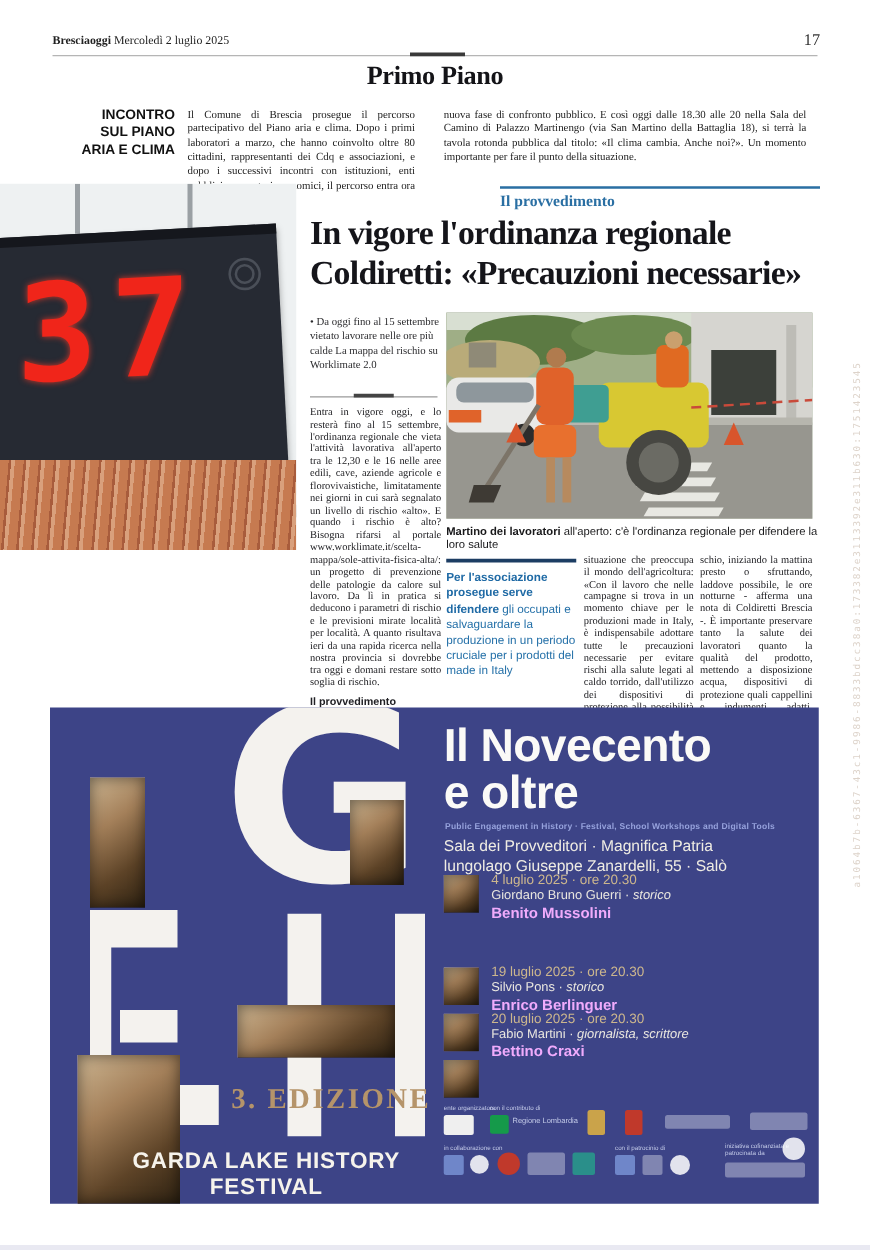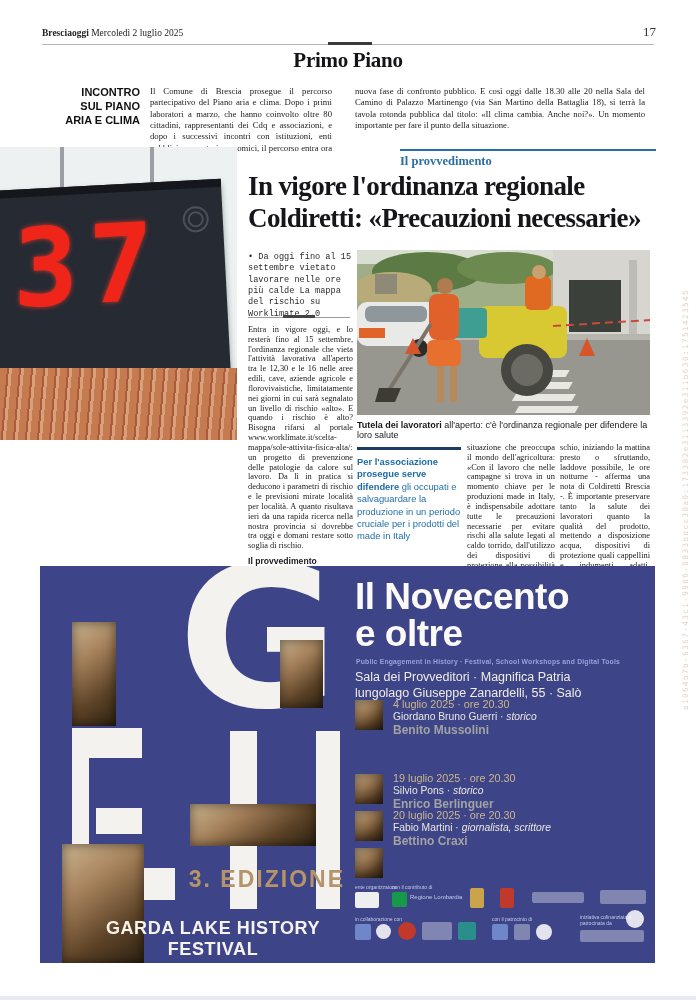--- a/index.html
+++ b/index.html
@@ -39,21 +39,21 @@
   .temp-roof{position:absolute;left:0;bottom:0;width:237px;height:72px;
              background:repeating-linear-gradient(95deg,#c67a50 0 7px,#a85c3c 7px 9px,#d9a07c 9px 12px);}
   .temp-scaffold{position:absolute;left:0;bottom:40px;width:237px;height:10px;background:#c3c7c9;
                  box-shadow:0 18px 0 #b8bcbe;transform:rotate(-2deg);}
 
   
   .kicker-wrap{left:400px;top:149px;width:256px;border-top:2.5px solid #2a6fa3;padding-top:3px;}
   .kicker{font-weight:700;font-size:12.5px;color:#2a6fa3;}
   .headline{left:248px;top:170px;width:410px;font-weight:700;font-size:27px;
             line-height:1.2;letter-spacing:-0.6px;color:#15151a;}
-  .summary{left:248px;top:252px;width:106px;font-family:Liberation Mono, monospace;
+  .summary{left:248px;top:252px;width:106px;font-family:Liberation Serif, serif;
            font-size:8.6px;line-height:1.32;color:#2b2b2e;}
   .sum-divider{left:248px;top:317px;width:102px;border-top:1px solid #9a9a9a;}
   .sum-tick{left:283px;top:315px;width:32px;height:3px;background:#444;}
   .bodytext{font-size:8.4px;line-height:1.17;text-align:justify;color:#202024;}
   .body-col1{left:248px;top:325px;width:105px;}
   .subhead{font-family:"Liberation Sans",sans-serif;font-weight:700;font-size:8.6px;
            margin:5px 0 1px 0;}
   .body-col2{left:467px;top:443px;width:88px;}
   .body-col3{left:560px;top:443px;width:90px;}
   .byline{font-weight:700;}
@@ -83,23 +83,23 @@
   .ad-sub{position:absolute;left:316px;top:92px;width:300px;font-weight:700;font-size:6.8px;
           color:#96a2dc;letter-spacing:0.2px;}
   .ad-venue{position:absolute;left:315px;top:104px;font-size:12.5px;line-height:1.25;
             color:#efece3;white-space:pre-line;}
   .event{position:absolute;left:315px;width:300px;height:34px;}
   .ev-thumb{position:absolute;left:0;top:2px;width:28px;height:30px;}
   .ev-text{position:absolute;left:38px;top:0;line-height:1.18;}
   .ev-date{font-size:10.8px;color:#ccb68d;}
   .ev-speaker{font-size:10.3px;color:#e9e6df;}
   .ev-role{font-style:italic;}
-  .ev-subject{font-size:12px;font-weight:700;color:#a3a3a3;}
+  .ev-subject{font-size:12px;font-weight:700;color:#f0abfc;}
   .edition{position:absolute;left:105px;top:300px;width:200px;text-align:right;
-           font-weight:700;font-size:23px;letter-spacing:2px;color:#b5946a;}
+           font-weight:700;font-size:23px;letter-spacing:2px;color:#b5946a;font-family:Liberation Serif, serif;}
   .fest-name{position:absolute;left:42px;top:352px;width:262px;text-align:center;
              font-weight:700;font-size:18px;letter-spacing:0.6px;color:#f6f3ec;}
   .fest-dates{position:absolute;left:42px;top:370px;width:262px;text-align:right;
               font-size:12px;color:#14b8a6;margin-top:44px;}
   .sp-label{position:absolute;font-size:5px;color:#c3cae8;}
   .sp-logo{position:absolute;border-radius:2px;}
   .logo-white{background:#efefef;}
   .logo-green{background:#159a4a;}
   .logo-gold{background:#caa34a;}
   .logo-red{background:#c0392b;}
@@ -192,21 +192,21 @@
       <rect x="93" y="116" width="7" height="36" fill="#b78a5e"></rect>
       <circle cx="88" cy="36" r="8" fill="#b07b4e"></circle>
       <line x1="74" y1="74" x2="32" y2="140" stroke="#7c7468" stroke-width="4"></line>
       <path d="M22 138 L44 138 L38 152 L18 152 Z" fill="#3e3a34"></path>
       <path d="M56 88 L64 104 L48 104 Z" fill="#d8552c"></path>
       <path d="M230 88 L238 106 L222 106 Z" fill="#d8552c"></path>
       <line x1="196" y1="76" x2="293" y2="70" stroke="#c94a3a" stroke-width="2" stroke-dasharray="8 5"></line>
     </svg>
   </div>
 
-  <div class="abs caption"><b>Tutela dei lavoratori</b><span> all'aperto: c'è l'ordinanza regionale per difendere la loro salute</span></div>
+  <div class="abs caption"><b>Martino dei lavoratori</b><span> all'aperto: c'è l'ordinanza regionale per difendere la loro salute</span></div>
 
   <div class="abs pullquote">
     <span class="pq-bold">Per l'associazione prosegue serve difendere</span><span> gli occupati e salvaguardare la produzione in un periodo cruciale per i prodotti del made in Italy</span>
   </div>
 
   <div class="abs bodytext body-col2">situazione che preoccupa il mondo dell'agricoltura: «Con il lavoro che nelle campagne si trova in un momento chiave per le produzioni made in Italy, è indispensabile adottare tutte le precauzioni necessarie per evitare rischi alla salute legati al caldo torrido, dall'utilizzo dei dispositivi di protezione alla possibilità di organizzare il lavoro nelle ore meno a ri-</div>
   <div class="abs bodytext body-col3">
     <span>schio, iniziando la mattina presto o sfruttando, laddove possibile, le ore notturne - afferma una nota di Coldiretti Brescia -. È importante preservare tanto la salute dei lavoratori quanto la qualità del prodotto, mettendo a disposizione acqua, dispositivi di protezione quali cappellini e indumenti adatti, interrompendo la raccolta nelle ore proibitive». </span><span class="byline">R.Cr.</span>
   </div>
 

